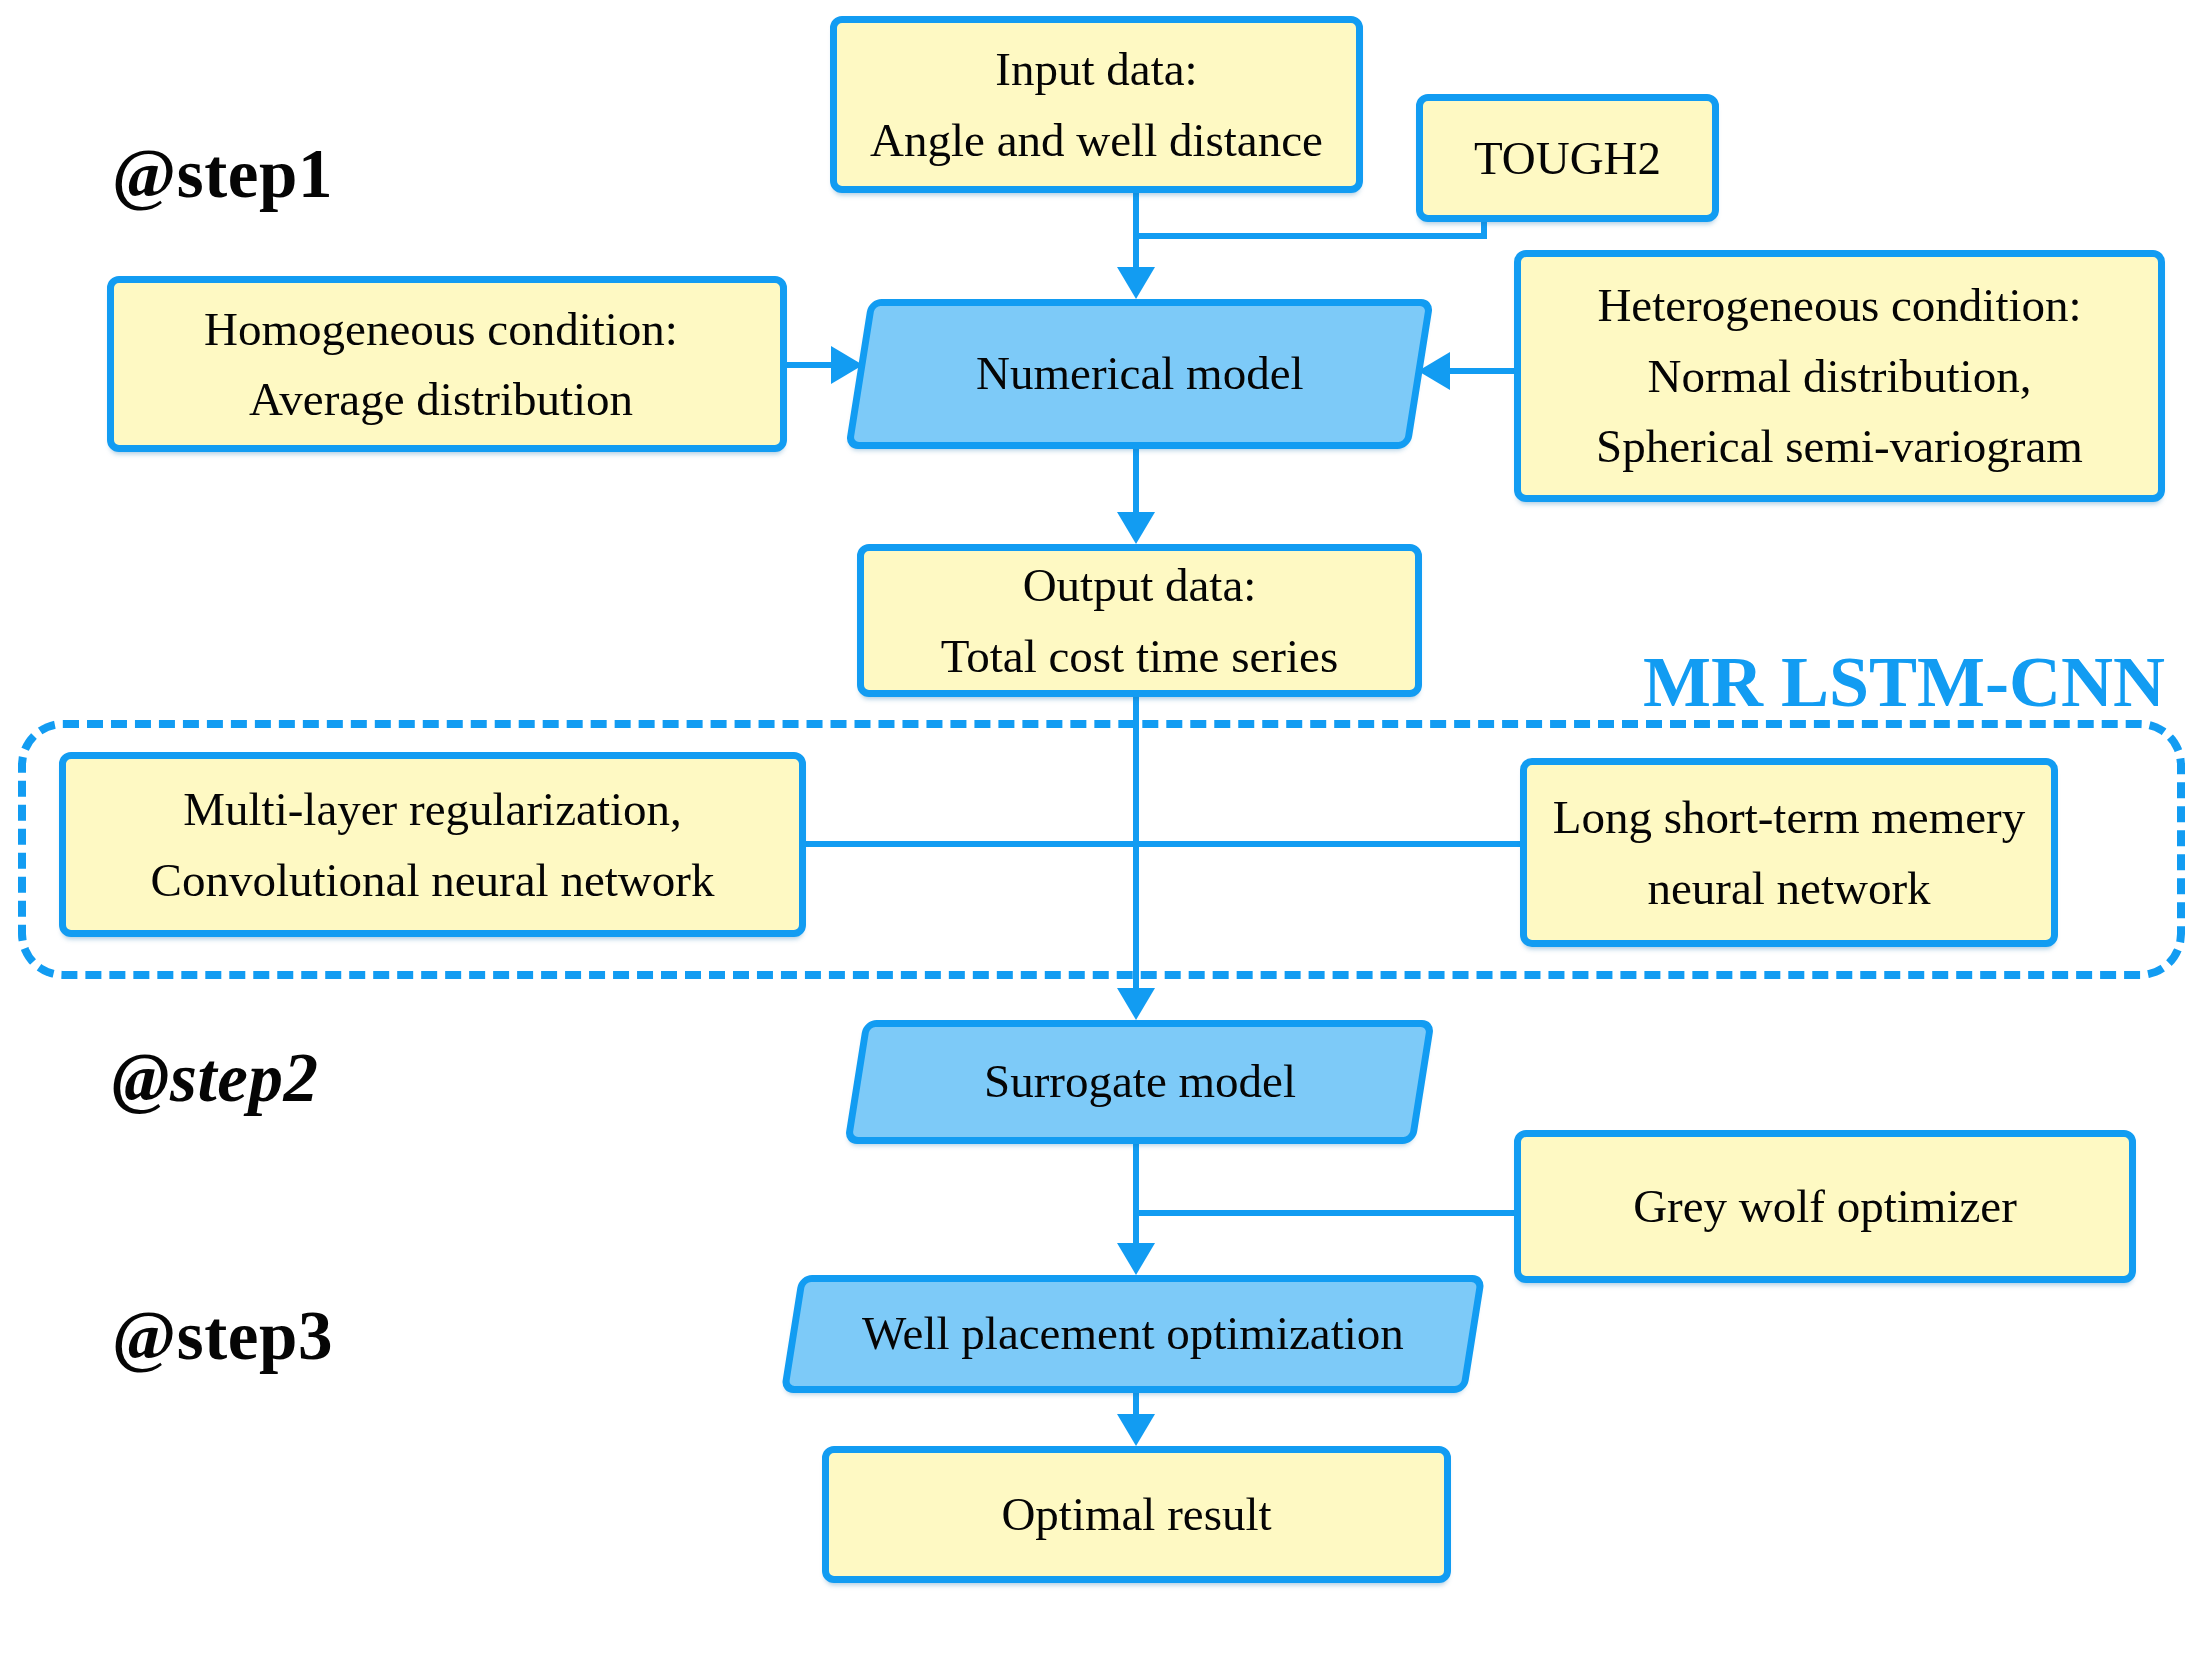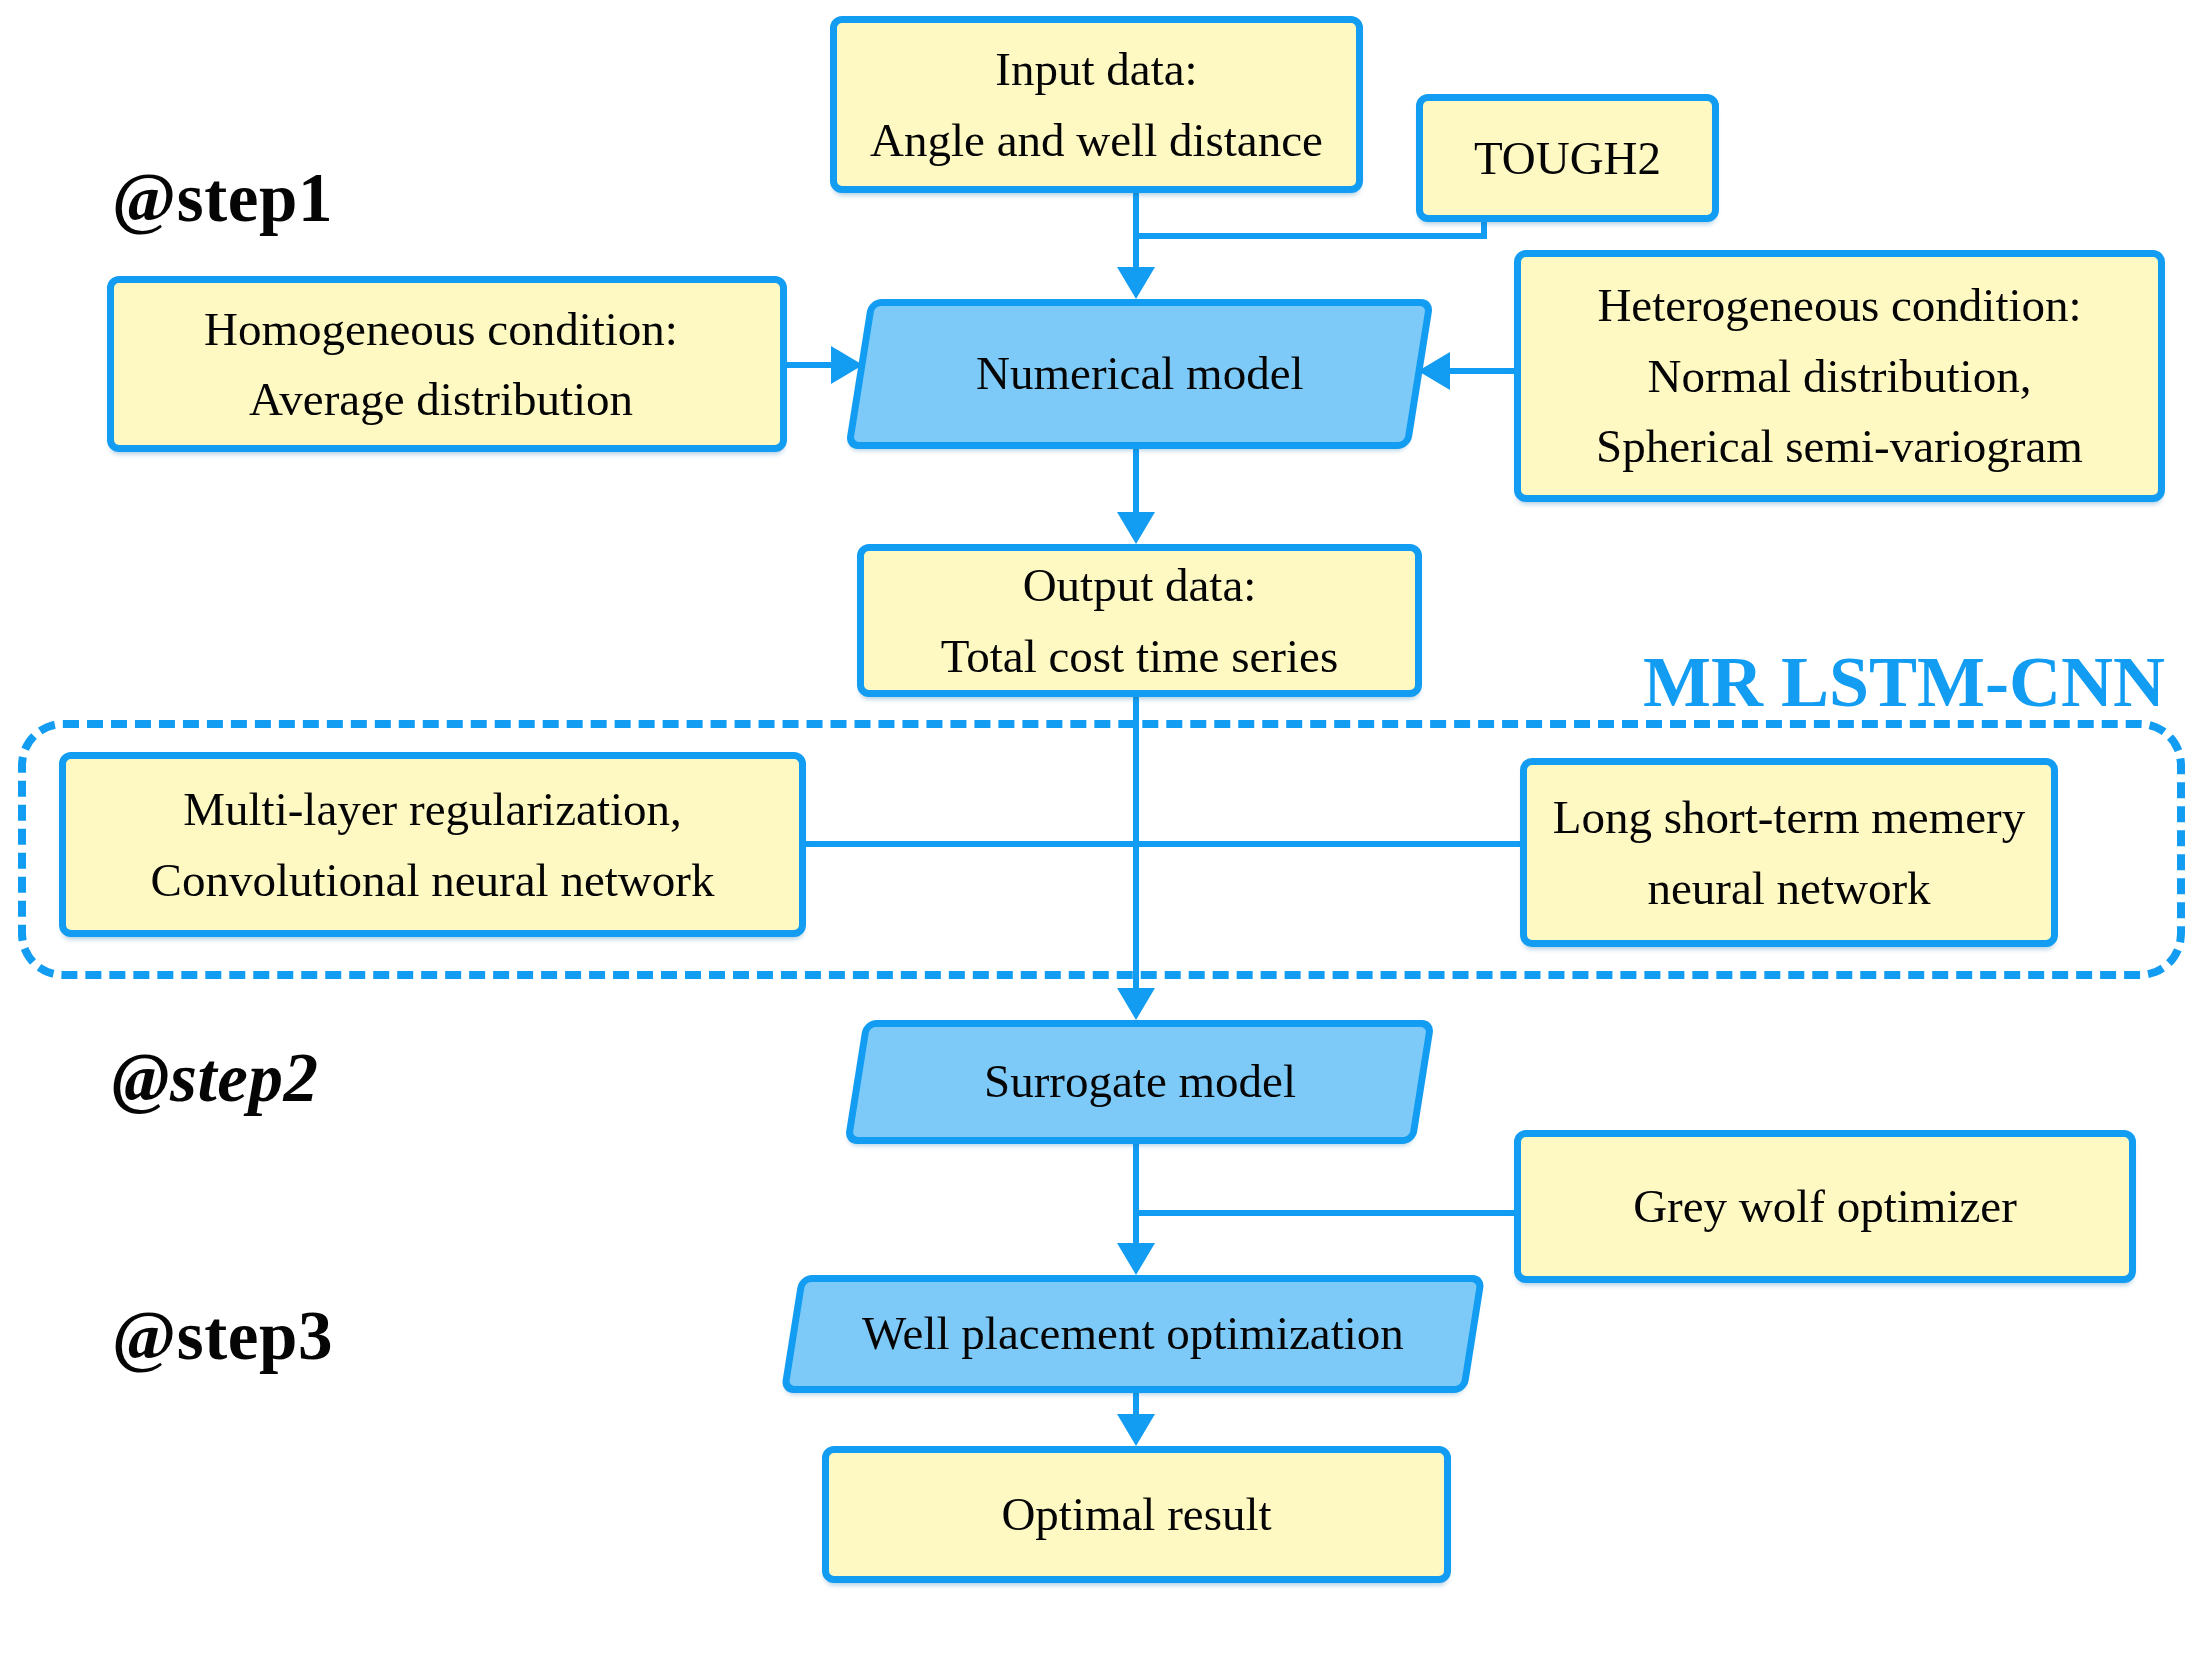--- a/index.html
+++ b/index.html
@@ -76,21 +76,21 @@
   .ah { position: absolute; width: 0; height: 0; }
   .ah-down  { border-left: 19px solid transparent; border-right: 19px solid transparent; border-top: 32px solid var(--accent); }
   .ah-right { border-top: 19px solid transparent; border-bottom: 19px solid transparent; border-left: 32px solid var(--accent); }
   .ah-left  { border-top: 19px solid transparent; border-bottom: 19px solid transparent; border-right: 32px solid var(--accent); }
 </style>
 </head>
 <body>
 
 <div class="canvas">
 
-  <div class="step-label" style="left:112px; top:135px;margin-top:24px;">@step1</div>
+  <div class="step-label" style="left:112px; top:135px;">@step1</div>
   <div class="step-label" style="left:112px; top:1039px;font-style:italic;">@step2</div>
   <div class="step-label" style="left:112px; top:1297px;">@step3</div>
 
   <div class="vline" style="left:1133px; top:189px;  width:6.4px; height:84px;"></div>
   <div class="ah ah-down" style="left:1117px; top:267px;"></div>
 
   <div class="vline" style="left:1481px; top:219px;  width:6.4px; height:20.4px;"></div>
   <div class="hline" style="left:1136px; top:233px;  width:351px; height:6.4px;"></div>
 
   <div class="hline" style="left:760px; top:362px;  width:77px; height:6.4px;"></div>

